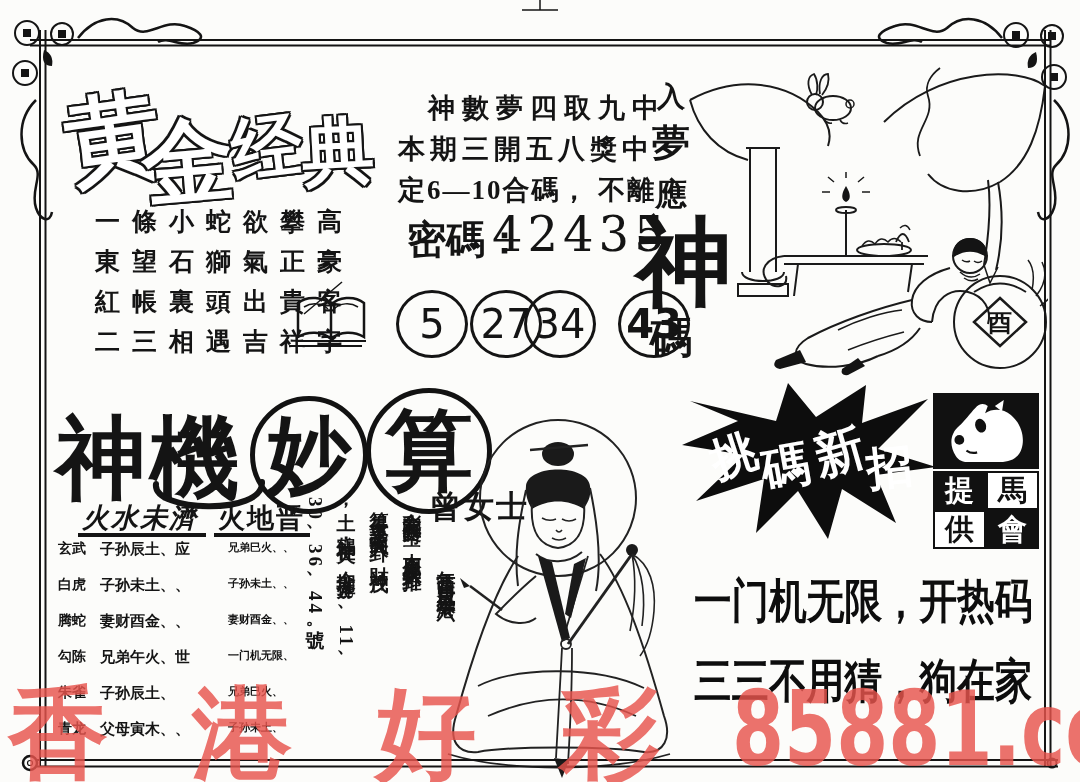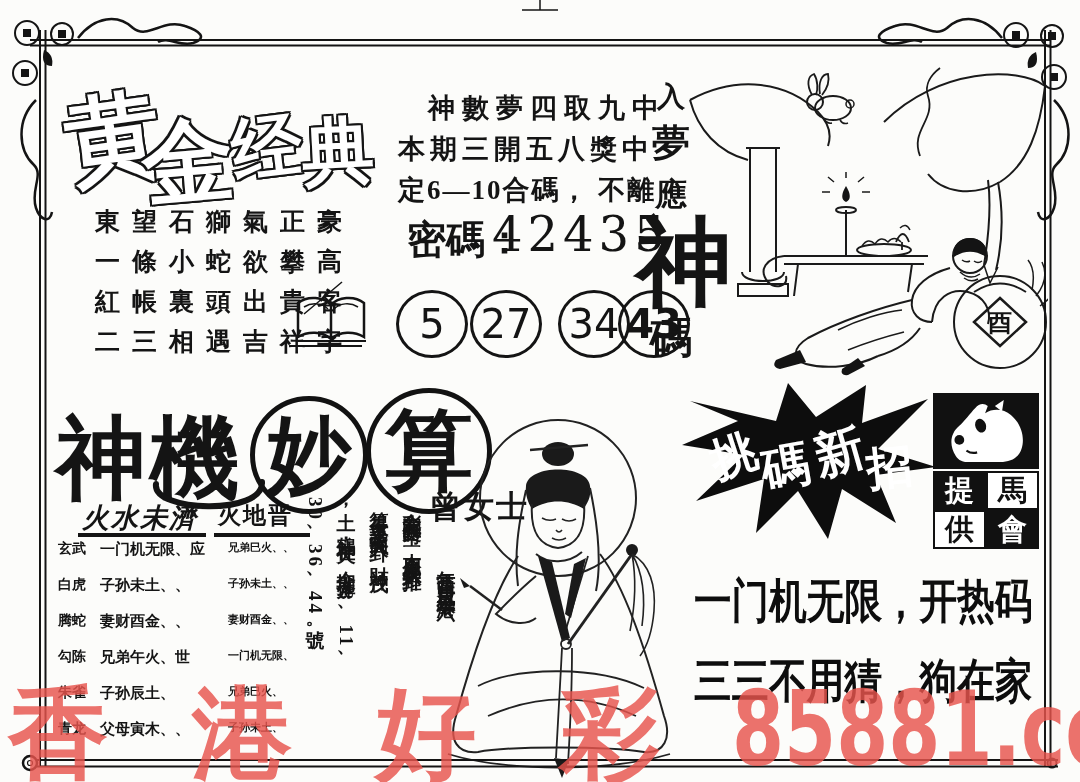--- a/index.html
+++ b/index.html
@@ -93,22 +93,22 @@
   </svg>
 
   <div>
     <span class="cal-char" style="left:66px;top:76px;font-size:95px;transform:rotate(-8deg);">黄</span>
     <span class="cal-char" style="left:142px;top:100px;font-size:92px;transform:rotate(-5deg);">金</span>
     <span class="cal-char" style="left:232px;top:102px;font-size:70px;transform:rotate(-7deg);">经</span>
     <span class="cal-char" style="left:302px;top:104px;font-size:72px;transform:rotate(-3deg);">典</span>
   </div>
 
   <div class="abs kai" style="left:95px;top:202px;">
+    <div class="poem-line">一條小蛇欲攀高</div>
     <div class="poem-line">東望石獅氣正豪</div>
-    <div class="poem-line">一條小蛇欲攀高</div>
     <div class="poem-line">紅帳裏頭出貴客</div>
     <div class="poem-line">二三相遇吉祥字</div>
   </div>
 
   <svg class="abs" style="left:294px;top:293px;" width="74" height="56" viewBox="0 0 74 56" fill="none" stroke="#141414" stroke-width="2.5">
     <path d="M4,10 C14,2 30,4 37,12 C44,4 60,2 70,10 L70,44 C60,38 46,38 37,46 C28,38 14,38 4,44 Z"></path>
     <path d="M37,12 V46"></path>
     <path d="M2,48 H72 M6,53 H68" stroke-width="2"></path>
     <path d="M10,14 C18,9 28,10 34,16 M40,16 C46,10 56,9 64,14" stroke-width="1.5"></path>
   </svg>
@@ -119,21 +119,21 @@
     <div class="dream-line kai" style="left:398px;top:172px;letter-spacing:2px;">定6—10合碼， 不離</div>
     <span class="abs kai" style="left:407px;top:213px;font-size:39px;">密碼：</span>
     <span class="abs" style="left:492px;top:206px;font-family:'DejaVu Serif',serif;font-size:48px;letter-spacing:5px;">42435</span>
 
     <div class="num-circle" style="left:396px;">
       <span>5</span>
     </div>
     <div class="num-circle" style="left:470px;">
       <span>27</span>
     </div>
-    <div class="num-circle" style="left:558px;">
+    <div class="num-circle" style="left:524px;">
       <span>34</span>
     </div>
     <div class="num-circle" style="left:618px;font-weight:bold;">
       <span>43</span>
     </div>
   </div>
 
   <div class="abs vtitle kai" style="left:636px;top:78px;width:70px;">
     <span style="font-size:28px;">入</span>
     <span style="font-size:38px;margin-top:2px;">夢</span>
@@ -208,26 +208,26 @@
     </div>
     <div class="circle-title" style="left:366px;top:388px;width:116px;height:116px;">
       <span class="hei" style="font-size:88px;">算</span>
     </div>
     <span class="abs hei" style="left:430px;top:486px;font-size:31px;letter-spacing:2px;">曾女士</span>
   </div>
 
   <div>
     <span class="abs hei" style="left:82px;top:500px;font-size:27px;letter-spacing:2px;font-style:italic;">火水未濟</span>
     <div class="tbl-underline" style="left:78px;top:533px;width:128px;"></div>
-    <span class="abs hei" style="left:218px;top:500px;font-size:23px;letter-spacing:2px;">火地晋</span>
+    <span class="abs hei" style="left:218px;top:500px;font-size:27px;letter-spacing:2px;">火地晋</span>
     <div class="tbl-underline" style="left:214px;top:533px;width:96px;"></div>
 
     <div class="hrow" style="left:58px;top:540px;">
       <span class="god">玄武</span>
-      <span class="c1">一门机无限、应</span>
+      <span class="c1">子孙辰土、应</span>
       <span class="c2">兄弟巳火、、</span>
     </div>
     <div class="hrow" style="left:58px;top:576px;">
       <span class="god">白虎</span>
       <span class="c1">子孙未土、、</span>
       <span class="c2">子孙未土、、</span>
     </div>
     <div class="hrow" style="left:58px;top:612px;">
       <span class="god">腾蛇</span>
       <span class="c1">妻财酉金、、</span>

